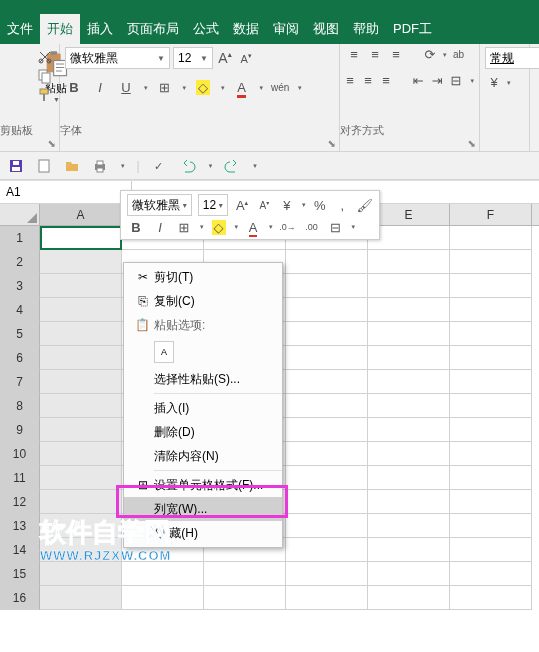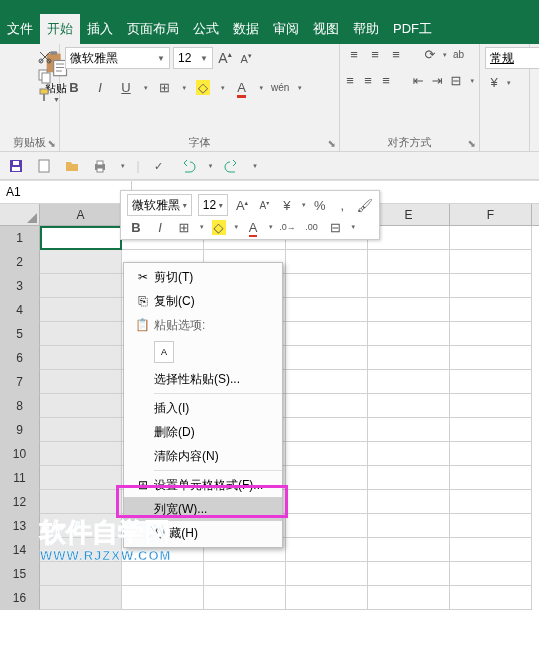--- a/index.html
+++ b/index.html
@@ -3,21 +3,21 @@
 <meta charset="utf-8">
 <style>
 *{box-sizing:border-box;margin:0;padding:0;font-family:"Microsoft YaHei",Arial,sans-serif;}
 body{width:539px;height:652px;background:#fff;overflow:hidden;position:relative;font-size:12px;}
 .titlebar{height:14px;background:#127347;}
 .tabs{display:flex;background:#127347;height:30px;align-items:stretch;}
 .tab{color:#fff;font-size:13px;padding:6px 7px 0;cursor:pointer;}
 .tab.active{background:#f1f1f1;color:#127347;}
 .ribbon{background:#f1f1f1;height:108px;border-bottom:1px solid #d4d4d4;display:flex;}
 .rgroup{border-right:1px solid #d4d4d4;height:108px;padding:3px 5px 0;display:flex;flex-direction:column;position:relative;}
-.rgroup .glabel{position:absolute;bottom:2px;left:0;right:0;text-align:center;font-size:11px;color:#666;}
+.rgroup .glabel{position:absolute;bottom:14px;left:0;right:0;text-align:left;font-size:11px;color:#666;}
 .rgroup .dlaunch{position:absolute;bottom:3px;right:3px;font-size:10px;color:#888;cursor:pointer;}
 .clipgrp{width:60px;padding-left:36px;}
 .paste-big{display:flex;flex-direction:column;align-items:center;width:40px;height:78px;cursor:pointer;}
 .paste-ic{width:28px;height:30px;margin-top:2px;}
 .paste-lbl{font-size:11px;margin-top:2px;}
 .clip-mini{position:absolute;left:37px;top:5px;display:flex;flex-direction:column;gap:3px;}
 .mini-ic{width:16px;height:16px;cursor:pointer;}
 .fontgrp{width:280px;}
 .fontrow1{display:flex;align-items:center;gap:3px;margin-bottom:5px;}
 .fontrow2{display:flex;align-items:center;gap:8px;margin-top:6px;}

